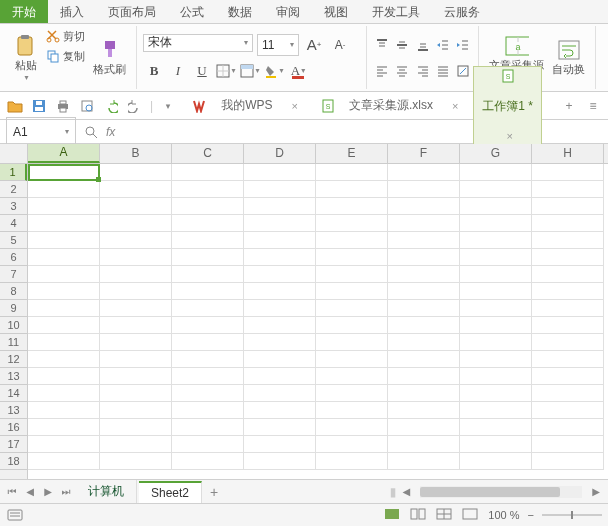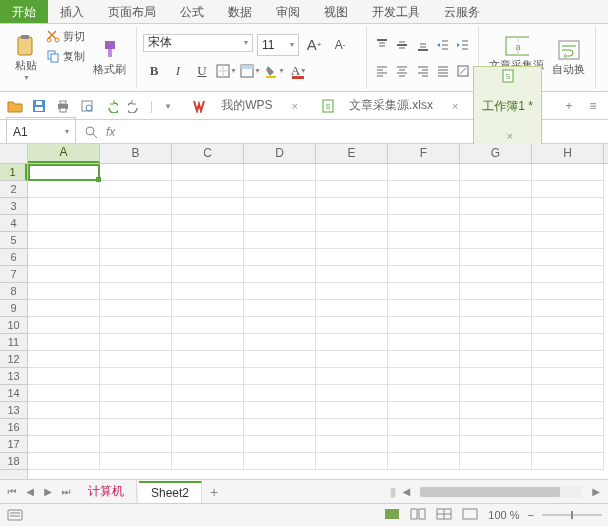--- a/index.html
+++ b/index.html
@@ -35,21 +35,21 @@
 .row-headers { position: absolute; top: 20px; left: 0; width: 28px; bottom: 0; background: #f0f0f0; border-right: 1px solid #ccc; }
 .row-h { height: 17px; border-bottom: 1px solid #ccc; text-align: center; font-size: 11px; color: #666; line-height: 17px; cursor: pointer; }
 .row-h.sel { background: #d8e8c8; color: #3a6010; border-right: 2px solid #58a336; width: 27px; }
 .cells { position: absolute; top: 20px; left: 28px; right: 0; bottom: 0; }
 .cell-row { display: flex; height: 17px; }
 .cell { width: 72px; border-right: 1px solid #e0e0e0; border-bottom: 1px solid #e0e0e0; }
 .active-cell { position: absolute; top: 20px; left: 28px; width: 72px; height: 17px; border: 2px solid #58a336; pointer-events: none; }
 .active-cell::after { content: ""; position: absolute; right: -3px; bottom: -3px; width: 5px; height: 5px; background: #58a336; }
 .sheet-bar { display: flex; align-items: center; height: 24px; background: #f5f5f5; border-bottom: 1px solid #d0d0d0; padding: 0 4px; gap: 2px; font-size: 12px; }
 .nav-btn { width: 16px; height: 16px; cursor: pointer; color: #888; display: flex; align-items: center; justify-content: center; font-size: 10px; }
-.sheet-tab { padding: 3px 12px; cursor: pointer; color: #be185d; border-right: 1px solid #ddd; }
+.sheet-tab { padding: 3px 12px; cursor: pointer; color: #14532d; border-right: 1px solid #ddd; }
 .sheet-tab.active { background: #fff; color: #333; border-top: 2px solid #58a336; }
 .add-sheet { width: 20px; text-align: center; cursor: pointer; color: #888; font-size: 14px; }
 .status-bar { display: flex; align-items: center; height: 22px; background: #f5f5f5; padding: 0 6px; gap: 8px; justify-content: flex-start; font-size: 11px; color: #666; }
 .view-btn { width: 18px; height: 14px; cursor: pointer; }
 .zoom-slider { width: 60px; height: 2px; background: #ccc; position: relative; }
 .zoom-slider::after { content: ""; position: absolute; left: 48%; top: -3px; width: 2px; height: 8px; background: #888; }
 svg { display: block; }
 .scroll-track { flex: 1; height: 12px; background: #eee; margin: 0 4px; position: relative; }
 .scroll-thumb { position: absolute; left: 0; top: 1px; width: 140px; height: 10px; background: #c8c8c8; border-radius: 2px; }
 </style>

